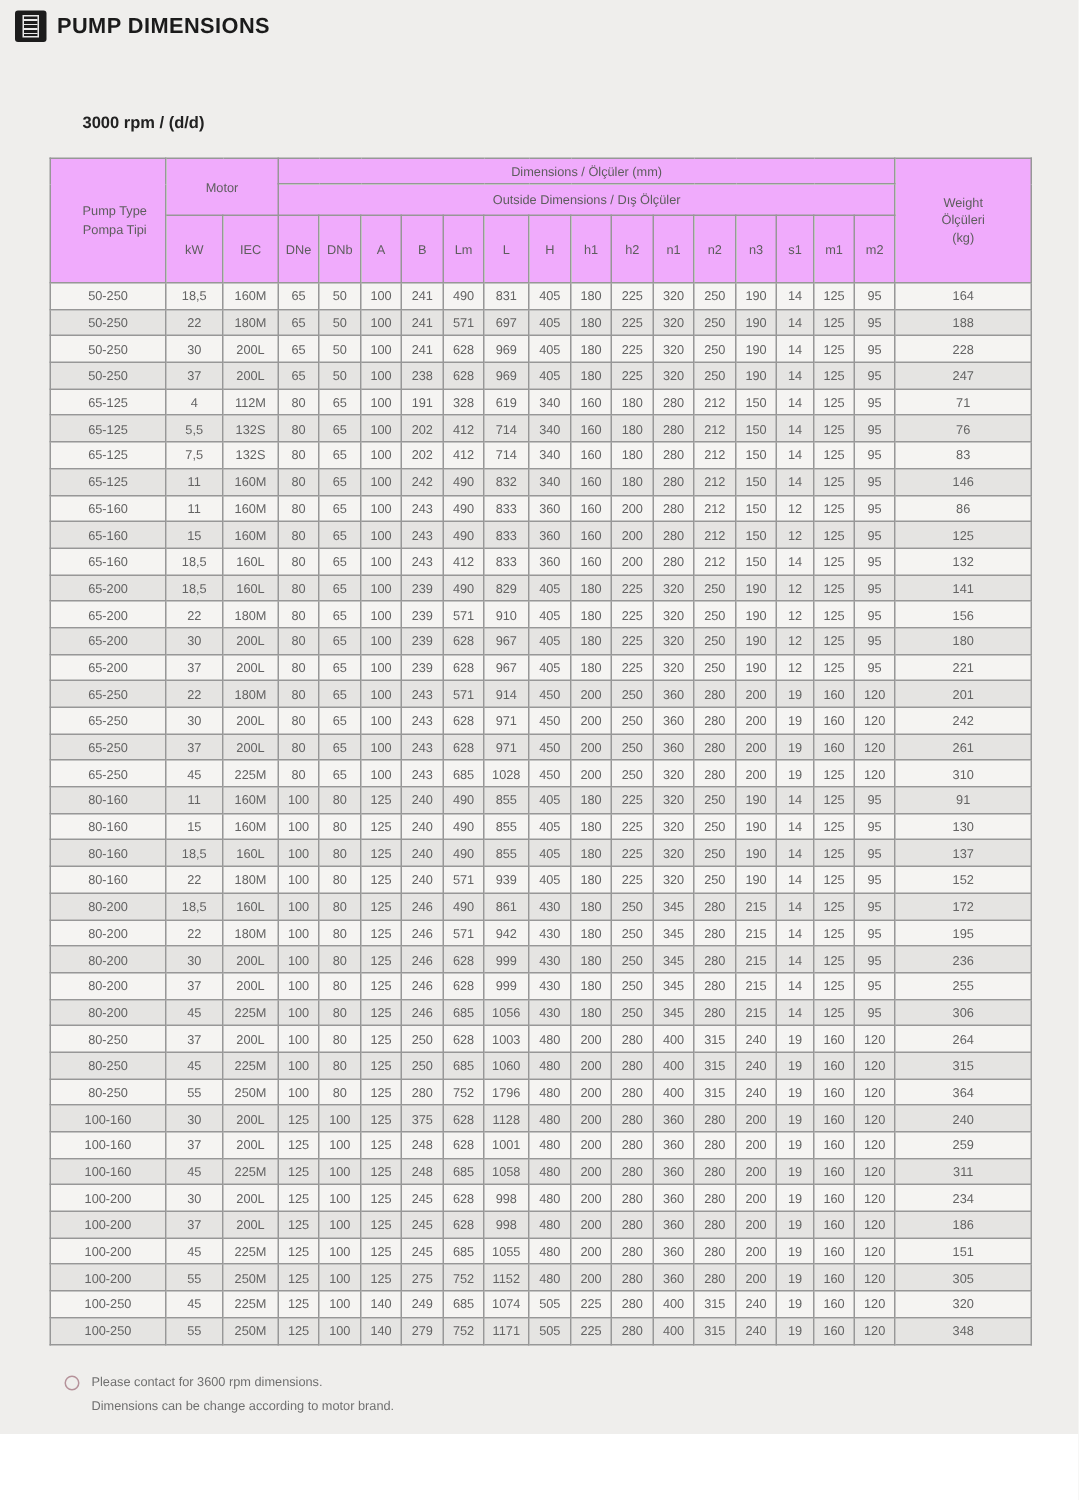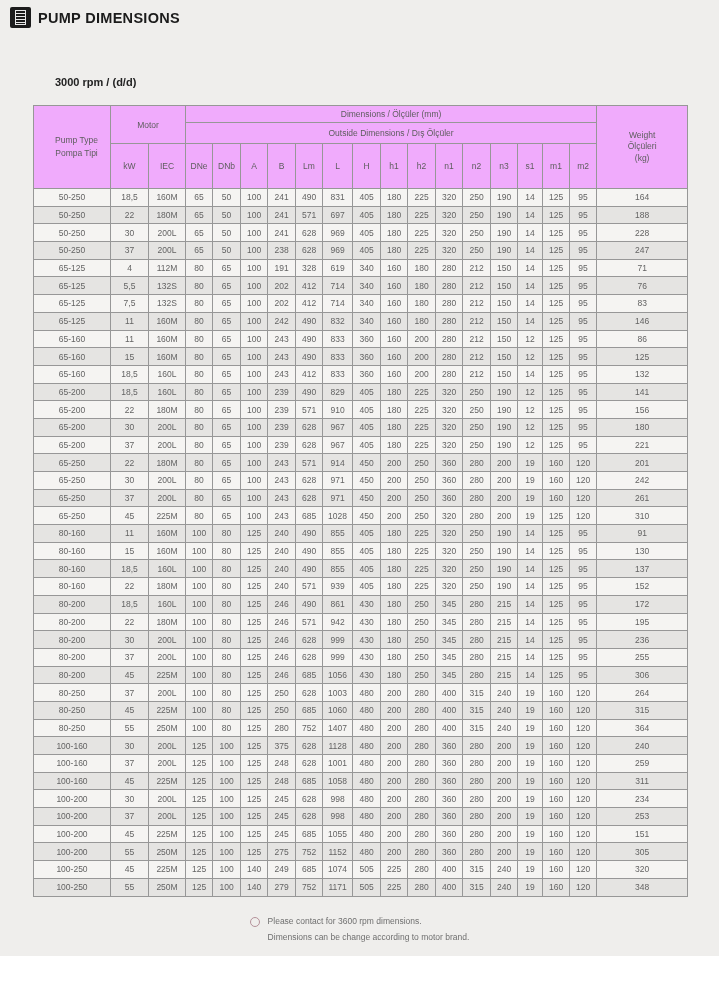--- a/index.html
+++ b/index.html
@@ -21,21 +21,21 @@
   th{background:#f0abfc;color:#5d5d5d;font-weight:normal;font-size:8.5px;text-align:center;vertical-align:middle;padding:0;}
   td{color:#636363;font-size:8.5px;text-align:center;vertical-align:middle;height:16.7px;padding:0;}
   tr.r-odd  td{background:#f5f4f2;}
   tr.r-even td{background:#e5e4e2;}
   table{border:1px solid #7d7d7d;}
   .hdr-pump{text-align:center;padding-left:9px;line-height:1.5;}
   .row-top{height:17px;}
   .row-outside th{height:20px;}
   .row-units th{height:44px;text-align:center;}
   .weight-hdr div{line-height:1.3;}
-  .footer{position:absolute;left:43px;top:916px;width:633px;display:flex;justify-content:center;font-size:8.5px;color:#6f6f6f;}
+  .footer{position:absolute;left:43px;top:916px;width:633px;display:flex;justify-content:space-between;font-size:8.5px;color:#6f6f6f;}
   .note-left{display:flex;gap:8px;}
   .note-right{display:flex;gap:8px;text-align:right;}
   .ring{width:8px;height:8px;border:1.5px solid #b5929a;border-radius:50%;margin-top:1px;flex:0 0 auto;}
   .note-lines div{margin-bottom:6px;}
 </style>
 </head>
 <body>
 
 <div class="page-bg"></div>
 
@@ -743,21 +743,21 @@
         </tr>
         <tr class="r-odd">
           <td>80-250</td>
           <td>55</td>
           <td>250M</td>
           <td>100</td>
           <td>80</td>
           <td>125</td>
           <td>280</td>
           <td>752</td>
-          <td>1407</td>
+          <td>1796</td>
           <td>480</td>
           <td>200</td>
           <td>280</td>
           <td>400</td>
           <td>315</td>
           <td>240</td>
           <td>19</td>
           <td>160</td>
           <td>120</td>
           <td>364</td>
@@ -858,21 +858,21 @@
           <td>998</td>
           <td>480</td>
           <td>200</td>
           <td>280</td>
           <td>360</td>
           <td>280</td>
           <td>200</td>
           <td>19</td>
           <td>160</td>
           <td>120</td>
-          <td>253</td>
+          <td>186</td>
         </tr>
         <tr class="r-odd">
           <td>100-200</td>
           <td>45</td>
           <td>225M</td>
           <td>125</td>
           <td>100</td>
           <td>125</td>
           <td>245</td>
           <td>685</td>

